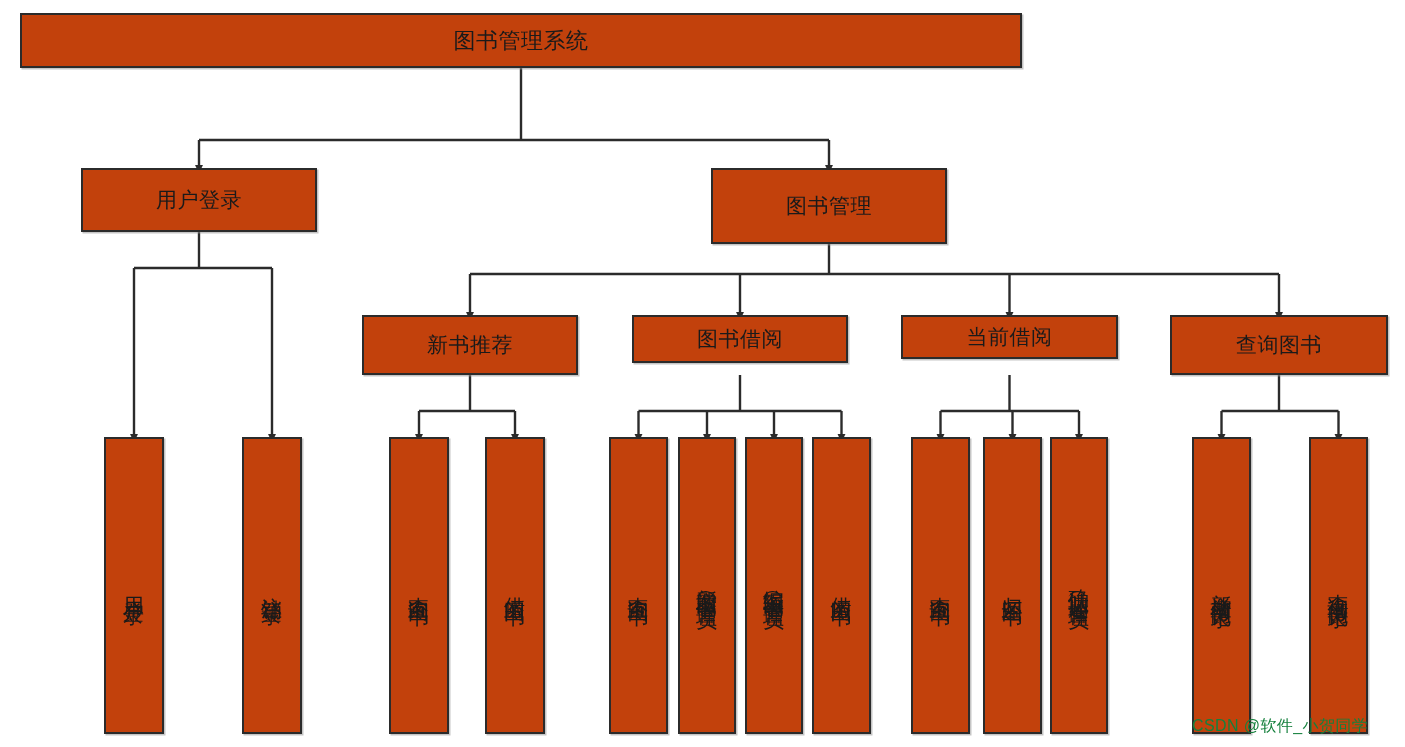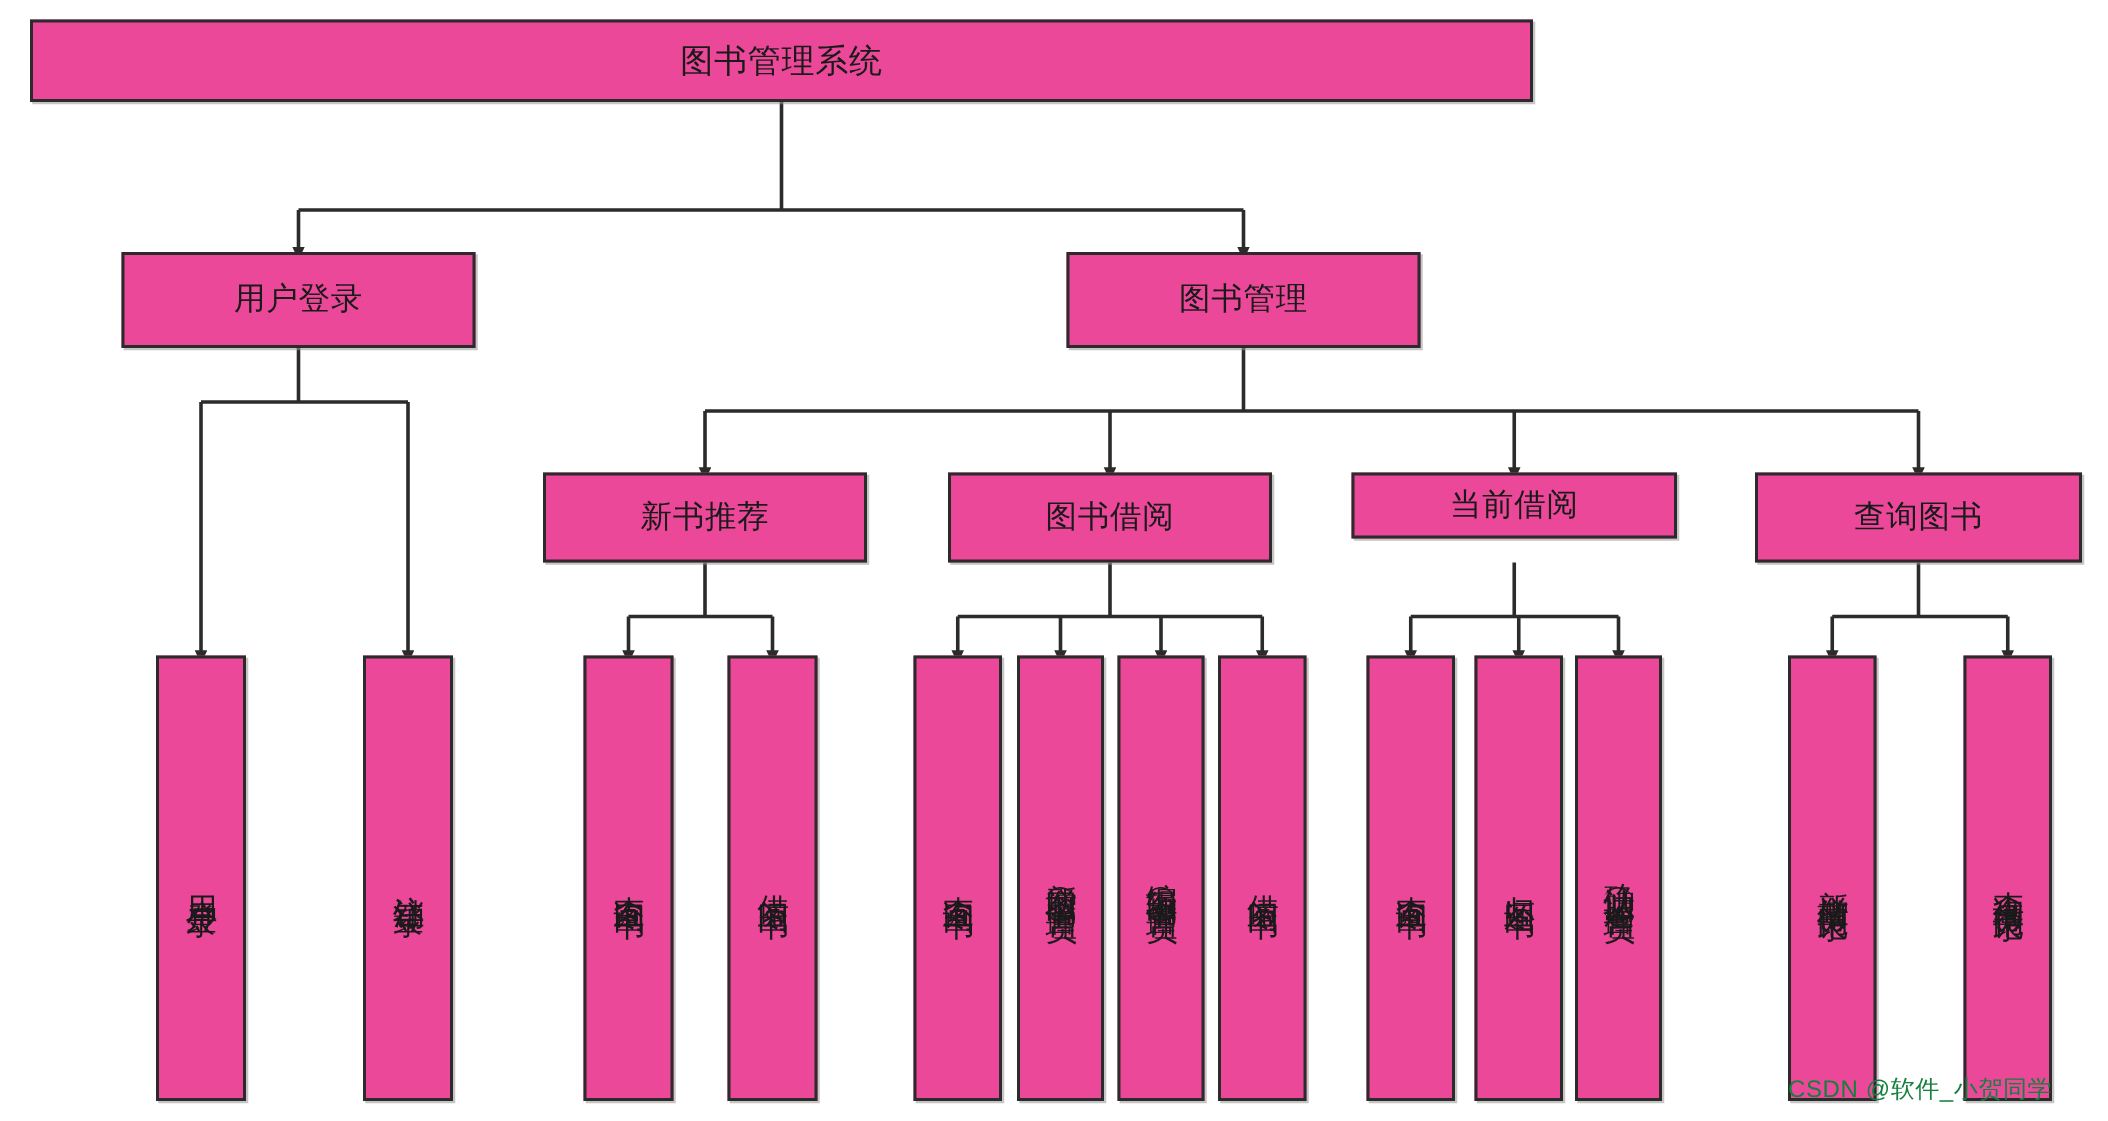--- a/index.html
+++ b/index.html
@@ -21,21 +21,21 @@
   #diagram-svg {
     position: absolute;
     left: 0;
     top: 0;
     width: 1405px;
     height: 747px;
   }
   .node-box {
     position: absolute;
     box-sizing: border-box;
-    background: #ec4899;
+    background: #c2410c;
     border: 2px solid #2b2b2b;
     display: flex;
     align-items: center;
     justify-content: center;
     box-shadow: 1.5px 1.5px 0 rgba(150,150,150,0.55);
   }
   .node-label {
     color: #1a1a1a;
     line-height: 1.18;
     white-space: pre;
@@ -111,28 +111,28 @@
       </g>
   </svg>
 
   <div class="node-box node-horizontal level-root" style="left: 20px; top: 13px; width: 1002px; height: 55px;">
     <span class="node-label">图书管理系统</span>
   </div>
 
   <div class="node-box node-horizontal level-2" style="left: 81px; top: 168px; width: 236px; height: 64px;">
     <span class="node-label">用户登录</span>
   </div>
-  <div class="node-box node-horizontal level-2" style="left: 711px; top: 168px; width: 236px; height: 64px;">
+  <div class="node-box node-horizontal level-2" style="left: 711px; top: 168px; width: 236px; height: 76px;">
     <span class="node-label">图书管理</span>
   </div>
 
   <div class="node-box node-horizontal level-3" style="left: 362px; top: 315px; width: 216px; height: 60px; justify-content: center;">
     <span class="node-label">新书推荐</span>
   </div>
-  <div class="node-box node-horizontal level-3" style="left: 632px; top: 315px; width: 216px; height: 60px;">
+  <div class="node-box node-horizontal level-3" style="left: 632px; top: 315px; width: 216px; height: 48px;">
     <span class="node-label">图书借阅</span>
   </div>
   <div class="node-box node-horizontal level-3" style="left: 901px; top: 315px; width: 217px; height: 44px;">
     <span class="node-label">当前借阅</span>
   </div>
   <div class="node-box node-horizontal level-3" style="left: 1170px; top: 315px; width: 218px; height: 60px;">
     <span class="node-label">查询图书</span>
   </div>
 
   <div class="node-box node-vertical level-leaf" style="left: 104px; top: 437px; width: 60px; height: 297px;">

